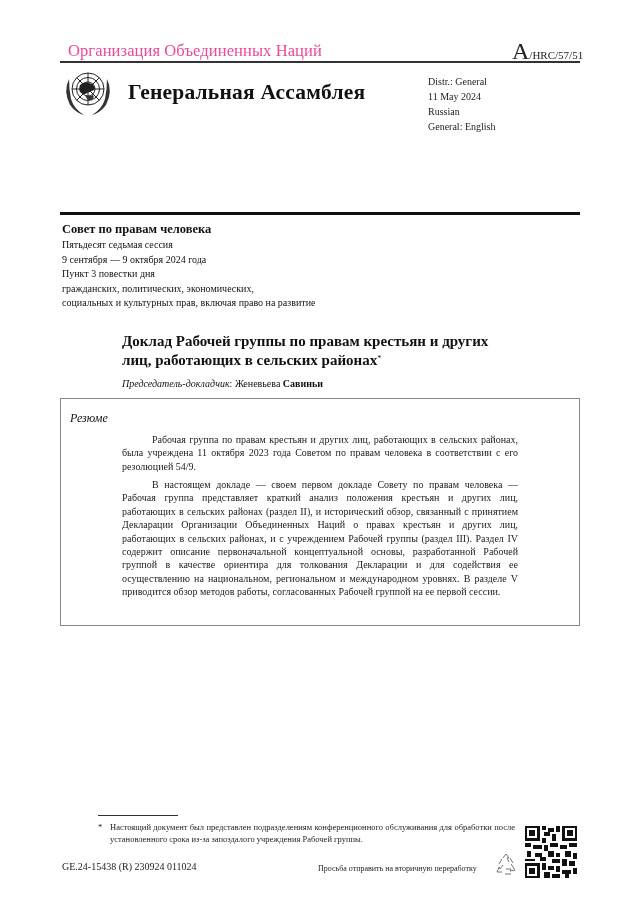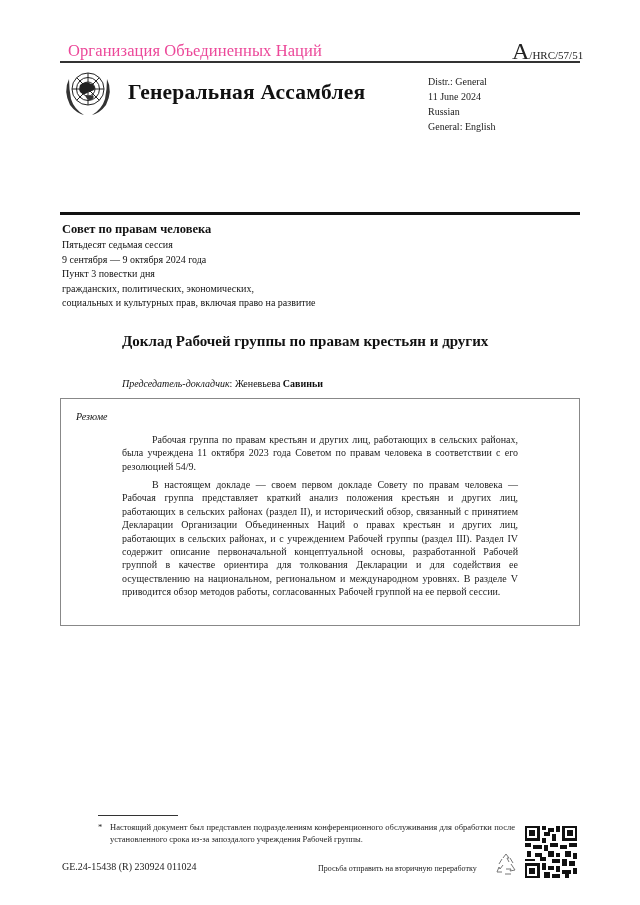--- a/index.html
+++ b/index.html
@@ -22,21 +22,21 @@
     .council .b { font-weight: normal; }
     .report-title { left: 122px; top: 332px; width: 400px; font-size: 15px; font-weight: bold; line-height: 18px; }
     .report-title sup { font-size: 8px; font-weight: normal; vertical-align: 4px; }
     .chair { left: 122px; top: 378px; font-size: 10px; }
     .chair .it { font-style: italic; }
     .chair .b { font-weight: bold; }
     .summary-box {
       left: 60px; top: 398px; width: 520px; height: 228px;
       border: 1.5px solid #888; box-sizing: border-box;
     }
-    .summary-heading { left: 76px; top: 411px; font-size: 10px; font-style: italic; }
+    .summary-heading { left: 70px; top: 411px; font-size: 12px; font-style: italic; }
     .summary-para {
       left: 122px; width: 396px; font-size: 10px; line-height: 13.4px;
       text-align: justify; text-indent: 30px; color: #222;
     }
     .p1 { top: 433px; }
     .p2 { top: 478px; }
     .fn-rule { left: 98px; top: 815px; width: 80px; height: 1px; background: #333; }
     .footnote { left: 110px; top: 821px; width: 405px; font-size: 8.5px; line-height: 12px; color: #222; text-align: justify; }
     .footnote .mark { position: absolute; left: -12px; top: 0; }
     .job { left: 62px; top: 861px; font-size: 10px; color: #222; }
@@ -69,38 +69,39 @@
       <path d="M8 14 q-6 12 1 26 q6 8 14 10 q-10 -6 -13 -16 q-2 -10 -2 -20z"></path>
       <path d="M46 14 q6 12 -1 26 q-6 8 -14 10 q10 -6 13 -16 q2 -10 2 -20z"></path>
     </g>
   </svg>
 </div>
 
 <div class="abs ga-title">Генеральная Ассамблея</div>
 
 <div class="abs distr">
   <div>Distr.: General</div>
-  <div>11 June 2024</div>
+  <div>11 May 2024</div>
   <div>Russian</div>
   <div>General: English</div>
 </div>
 
 <div class="abs rule-thick"></div>
 
 <div class="abs council">
   <div class="c-title">Совет по правам человека</div>
   <div class="b">Пятьдесят седьмая сессия</div>
   <div>9 сентября — 9 октября 2024 года</div>
   <div>Пункт 3 повестки дня</div>
   <div class="b">гражданских, политических, экономических,</div>
   <div class="b">социальных и культурных прав, включая право на развитие</div>
 </div>
 
 <div class="abs report-title">
   <div>Доклад Рабочей группы по правам крестьян и других</div>
+  <div><span>лиц, работающих в сельских районах</span><sup>*</sup></div>
 </div>
 
 <div class="abs chair"><span class="it">Председатель-докладчик</span><span>: </span><span>Женевьева </span><span class="b">Савиньи</span></div>
 
 <div class="abs summary-box"></div>
 <div class="abs summary-heading">Резюме</div>
 <div class="abs summary-para p1">Рабочая группа по правам крестьян и других лиц, работающих в сельских районах, была учреждена 11 октября 2023 года Советом по правам человека в соответствии с его резолюцией 54/9.</div>
 <div class="abs summary-para p2">В настоящем докладе — своем первом докладе Совету по правам человека — Рабочая группа представляет краткий анализ положения крестьян и других лиц, работающих в сельских районах (раздел II), и исторический обзор, связанный с принятием Декларации Организации Объединенных Наций о правах крестьян и других лиц, работающих в сельских районах, и с учреждением Рабочей группы (раздел III). Раздел IV содержит описание первоначальной концептуальной основы, разработанной Рабочей группой в качестве ориентира для толкования Декларации и для содействия ее осуществлению на национальном, региональном и международном уровнях. В разделе V приводится обзор методов работы, согласованных Рабочей группой на ее первой сессии.</div>
 
 <div class="abs fn-rule"></div>

